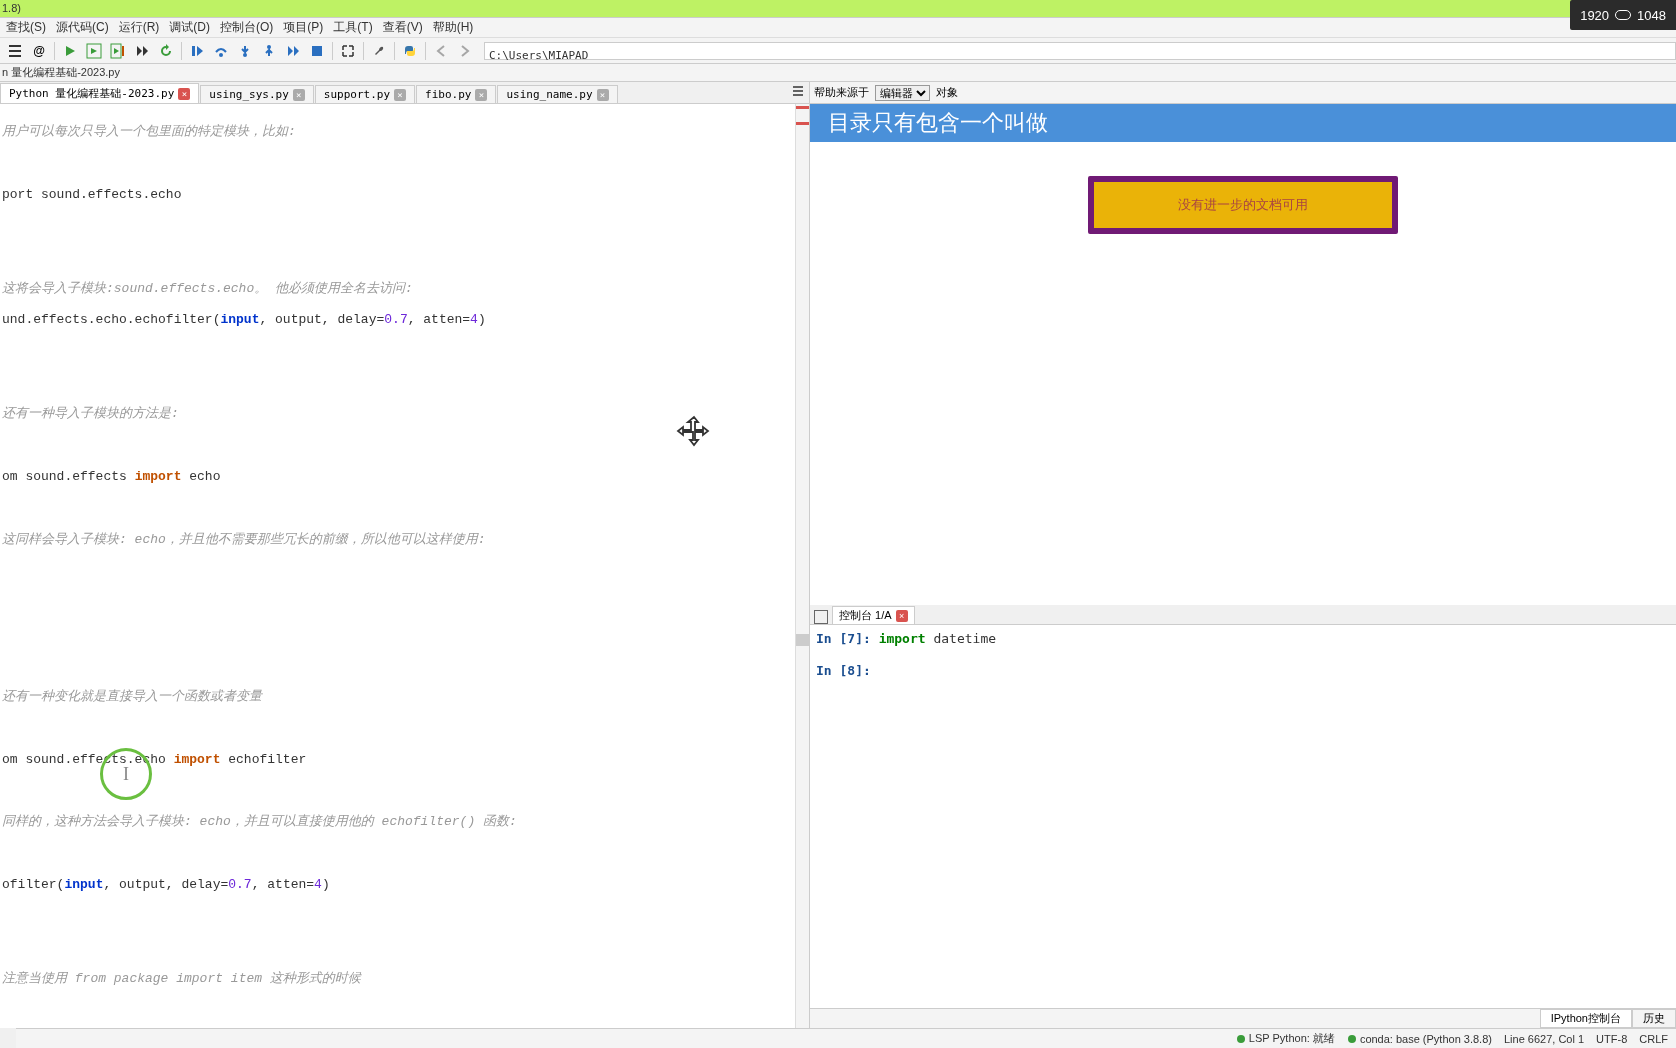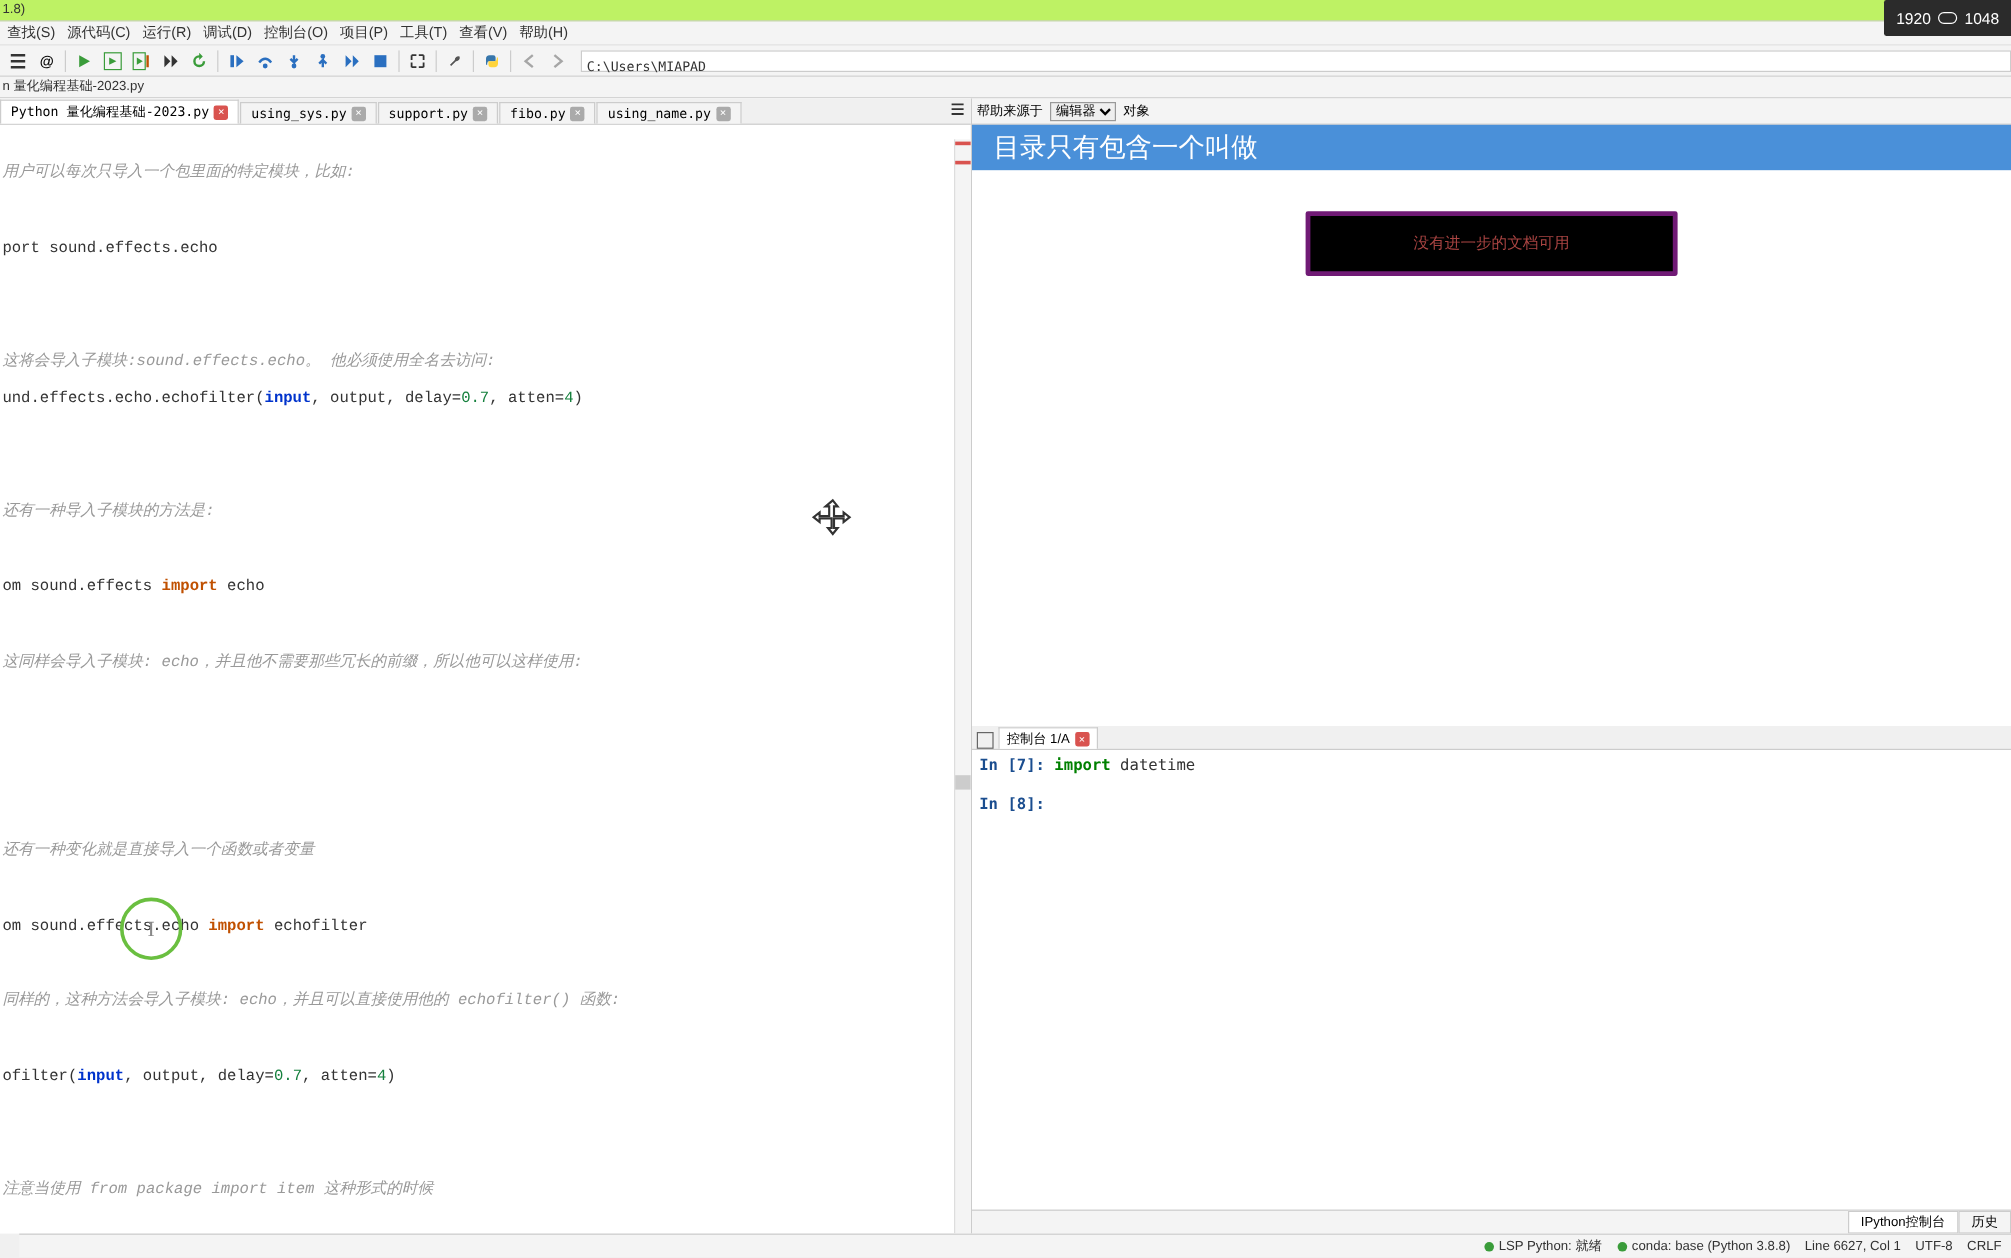--- a/index.html
+++ b/index.html
@@ -84,21 +84,20 @@
 .main-area {
   display: flex;
   height: calc(100% - 102px);
 }
 .editor-pane {
   width: 810px;
   display: flex;
   flex-direction: column;
   border-right: 1px solid #ccc;
   background: #fff;
-  gap: 12px;
 }
 .right-pane {
   flex: 1;
   display: flex;
   flex-direction: column;
 }
 .file-tabs {
   height: 22px;
   background: #f0f0f0;
   display: flex;
@@ -167,21 +166,21 @@
 }
 .minimap-thumb {
   position: absolute;
   width: 100%;
   background: #ccc;
 }
 .code-line { min-height: 15.7px; }
 .comment { color: #999; font-style: italic; }
 .keyword { color: #c05000; font-weight: bold; }
 .keyword2 { color: #0033cc; font-weight: bold; }
-.number { color: #15803d; }
+.number { color: #6d28d9; }
 .name { color: #333; }
 .right-toolbar {
   height: 22px;
   background: #f4f4f4;
   border-bottom: 1px solid #ccc;
   display: flex;
   align-items: center;
   font-size: 11px;
   padding-left: 4px;
 }
@@ -194,22 +193,22 @@
 }
 .help-body {
   flex: 1;
   background: #fff;
   position: relative;
   padding: 20px;
 }
 .no-doc-box {
   margin: 14px auto 0;
   width: 310px;
-  background: #000000;
-  border: 4px solid #701a75;
+  background: #eab308;
+  border: 6px solid #701a75;
   color: #a94442;
   padding: 14px 20px;
   text-align: center;
   font-size: 13px;
   border-radius: 2px;
 }
 .help-tabs {
   height: 20px;
   background: #f4f4f4;
   border-top: 1px solid #ccc;

